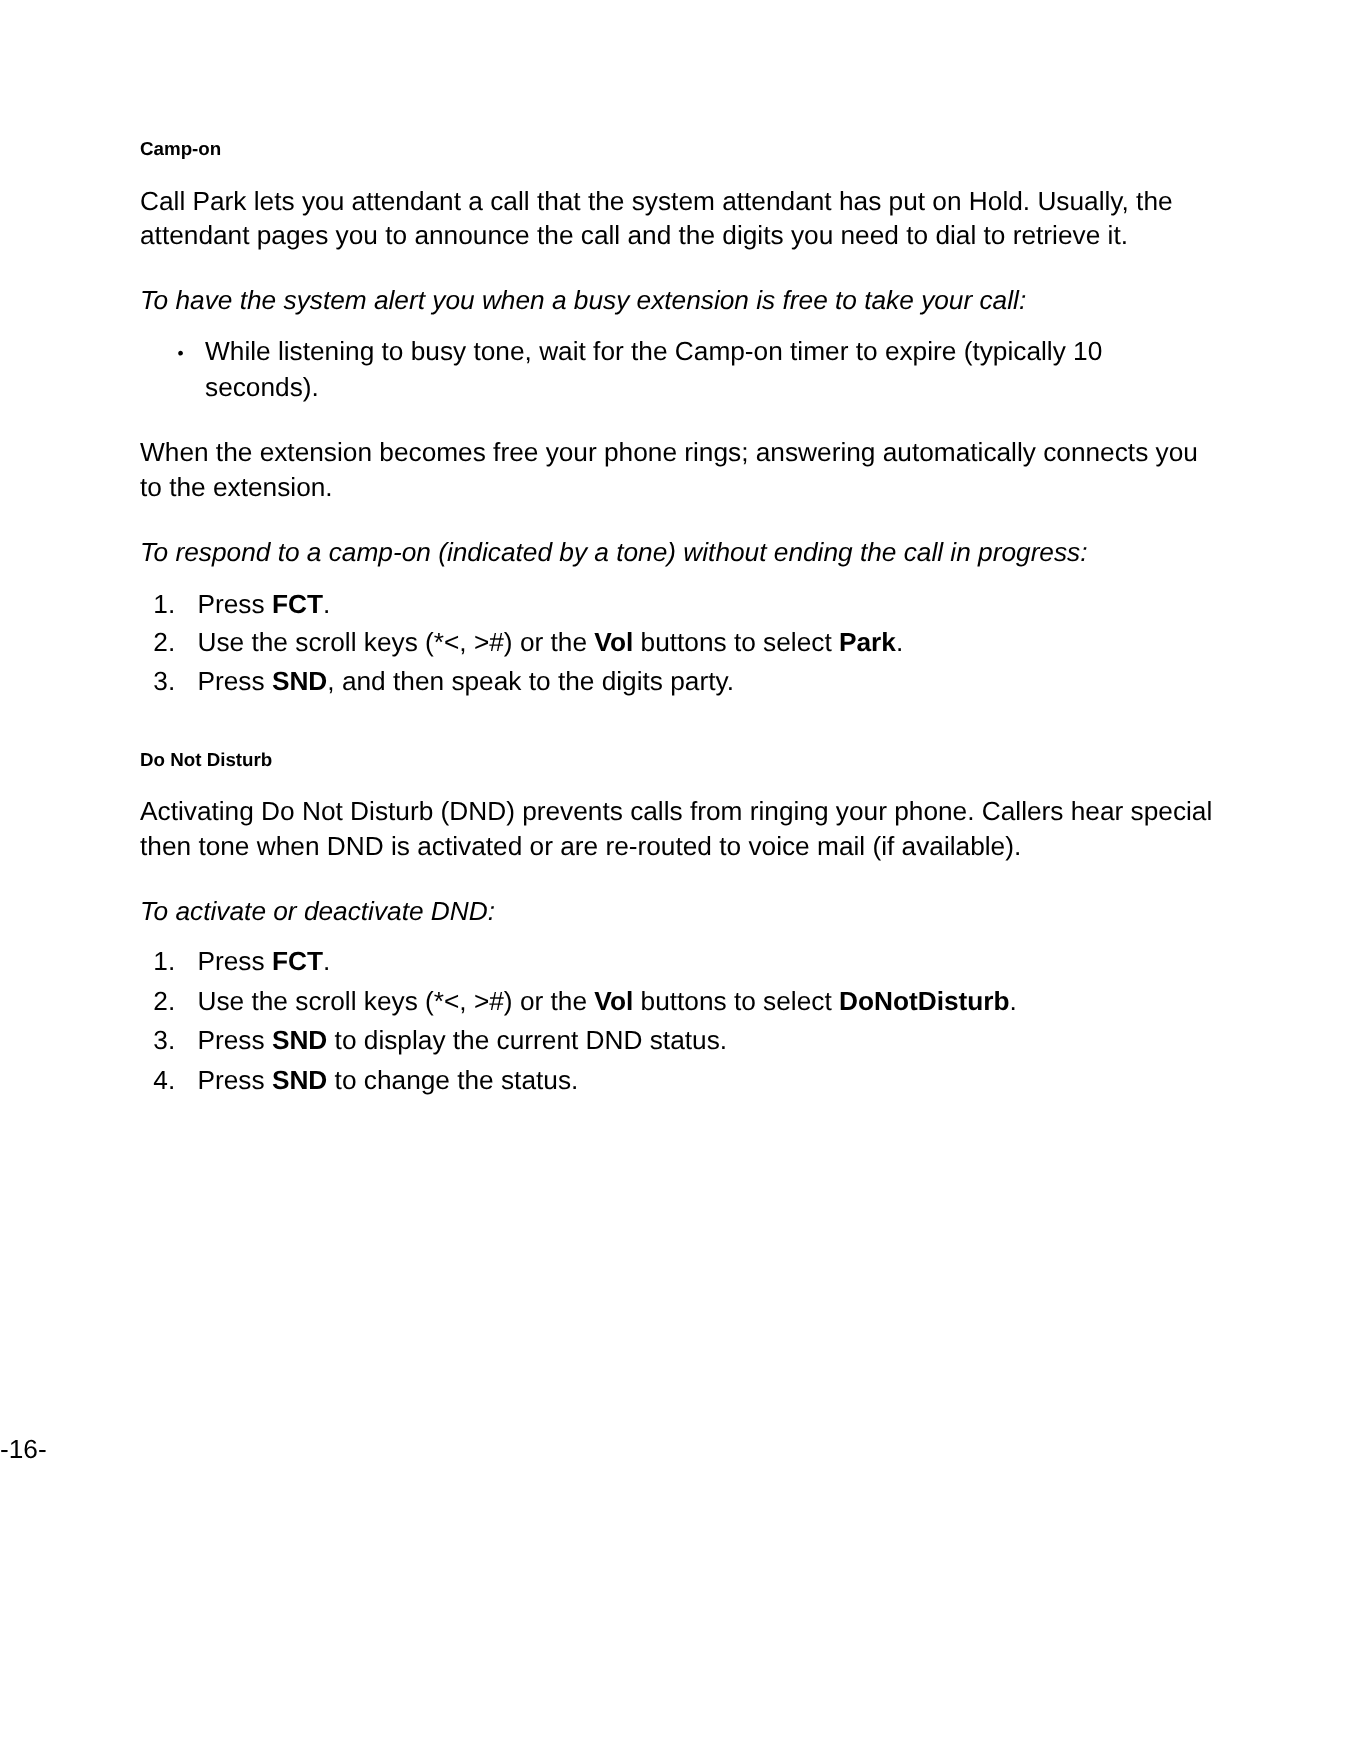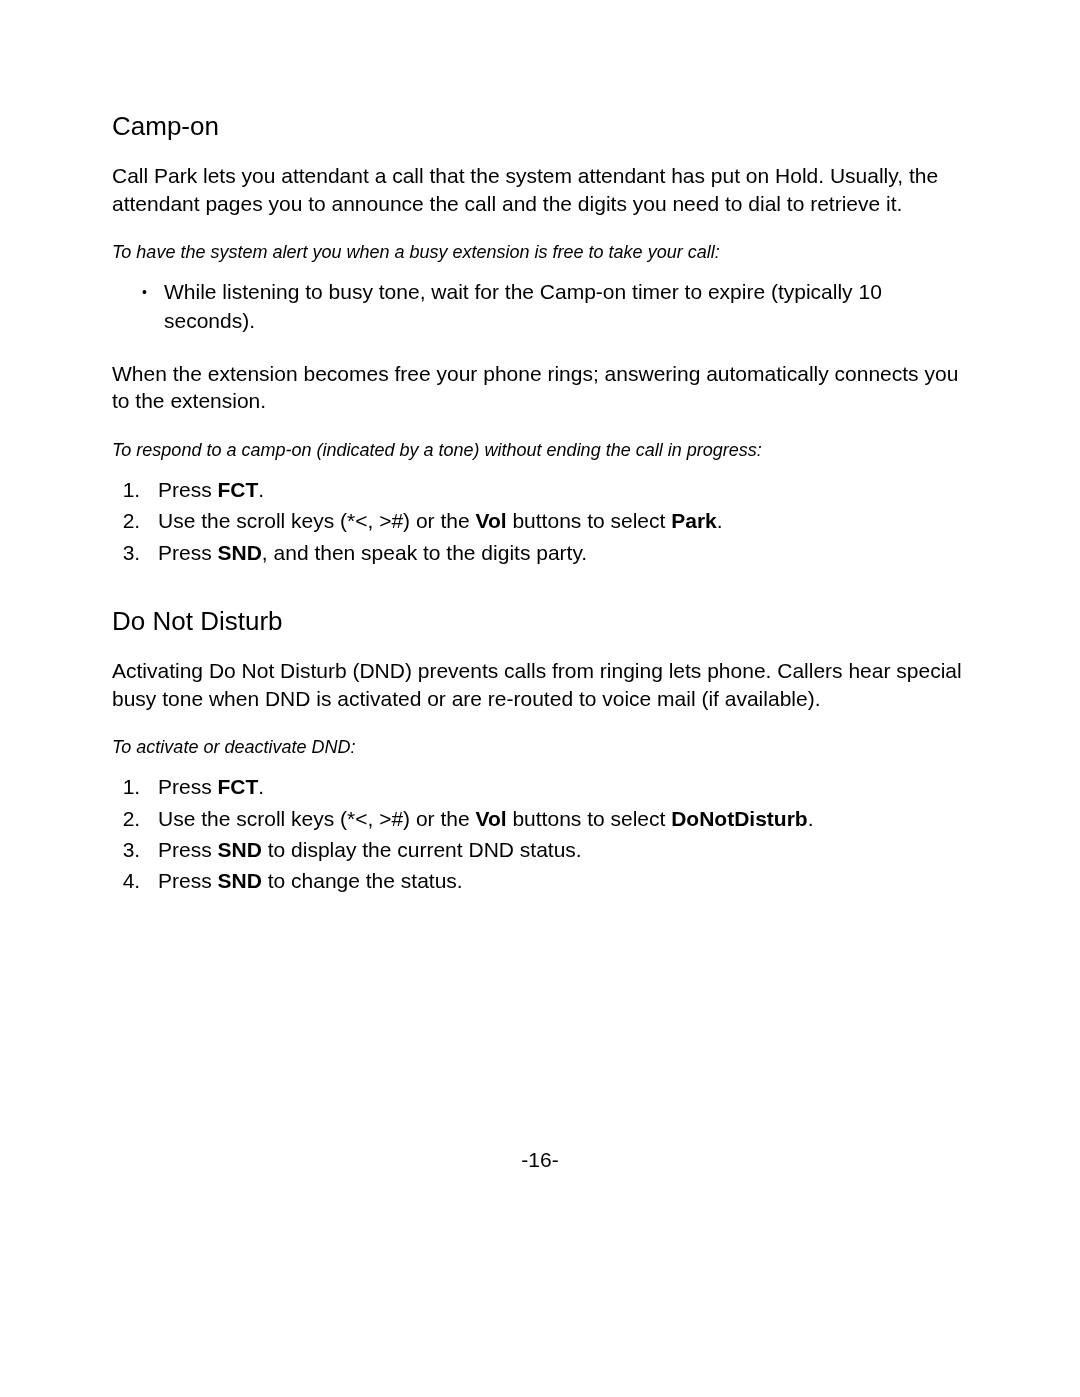--- a/index.html
+++ b/index.html
@@ -10,37 +10,37 @@
     color: #000000;
   }
   .page {
     width: 1080px;
     height: 1397px;
     position: relative;
     box-sizing: border-box;
     padding: 110px 110px 0 112px;
   }
   h2.section-heading {
-    font-size: 26px;
-    font-weight: normal;
+    font-size: 15px;
+    font-weight: bold;
     font-family: Arial, Helvetica, sans-serif;
     margin: 0 0 18px 0;
     line-height: 1.3;
   }
   h2.section-heading.second {
     margin-top: 38px;
   }
   p.body {
     font-size: 21px;
     line-height: 1.32;
     margin: 0 0 24px 0;
     font-family: Verdana, Geneva, sans-serif;
   }
   p.subhead {
-    font-size: 18px;
+    font-size: 21px;
     font-style: italic;
     line-height: 1.32;
     margin: 0 0 12px 0;
     font-family: Verdana, Geneva, sans-serif;
   }
   ul.bullets, ol.numbers {
     margin: 0 0 24px 0;
     padding-left: 52px;
     font-size: 21px;
     line-height: 1.4;
@@ -66,21 +66,21 @@
   ol.numbers li {
     padding-left: 12px;
     margin-bottom: 2px;
   }
   .bold { font-weight: bold; }
   .page-number {
     position: absolute;
     bottom: 225px;
     left: 0;
     width: 100%;
-    text-align: center;
+    text-align: left;
     font-size: 21px;
     font-family: Verdana, Geneva, sans-serif;
   }
 </style>
 </head>
 <body>
 
 <div class="page">
 
   <h2 class="section-heading">Camp-on</h2>
@@ -106,21 +106,21 @@
     </li>
     <li>
       <span>Press </span><span class="bold">SND</span><span>, and then speak to the digits party.</span>
     </li>
   </ol>
 
 
 
   <h2 class="section-heading second">Do Not Disturb</h2>
 
-  <p class="body">Activating Do Not Disturb (DND) prevents calls from ringing lets phone. Callers hear special busy tone when DND is activated or are re-routed to voice mail (if available).</p>
+  <p class="body">Activating Do Not Disturb (DND) prevents calls from ringing your phone. Callers hear special then tone when DND is activated or are re-routed to voice mail (if available).</p>
 
   <p class="subhead">To activate or deactivate DND:</p>
 
   <ol class="numbers">
     <li>
       <span>Press </span><span class="bold">FCT</span><span>.</span>
     </li>
     <li>
       <span>Use the scroll keys (*&lt;, &gt;#) or the </span><span class="bold">Vol</span><span> buttons to select </span><span class="bold">DoNotDisturb</span><span>.</span>
     </li>

